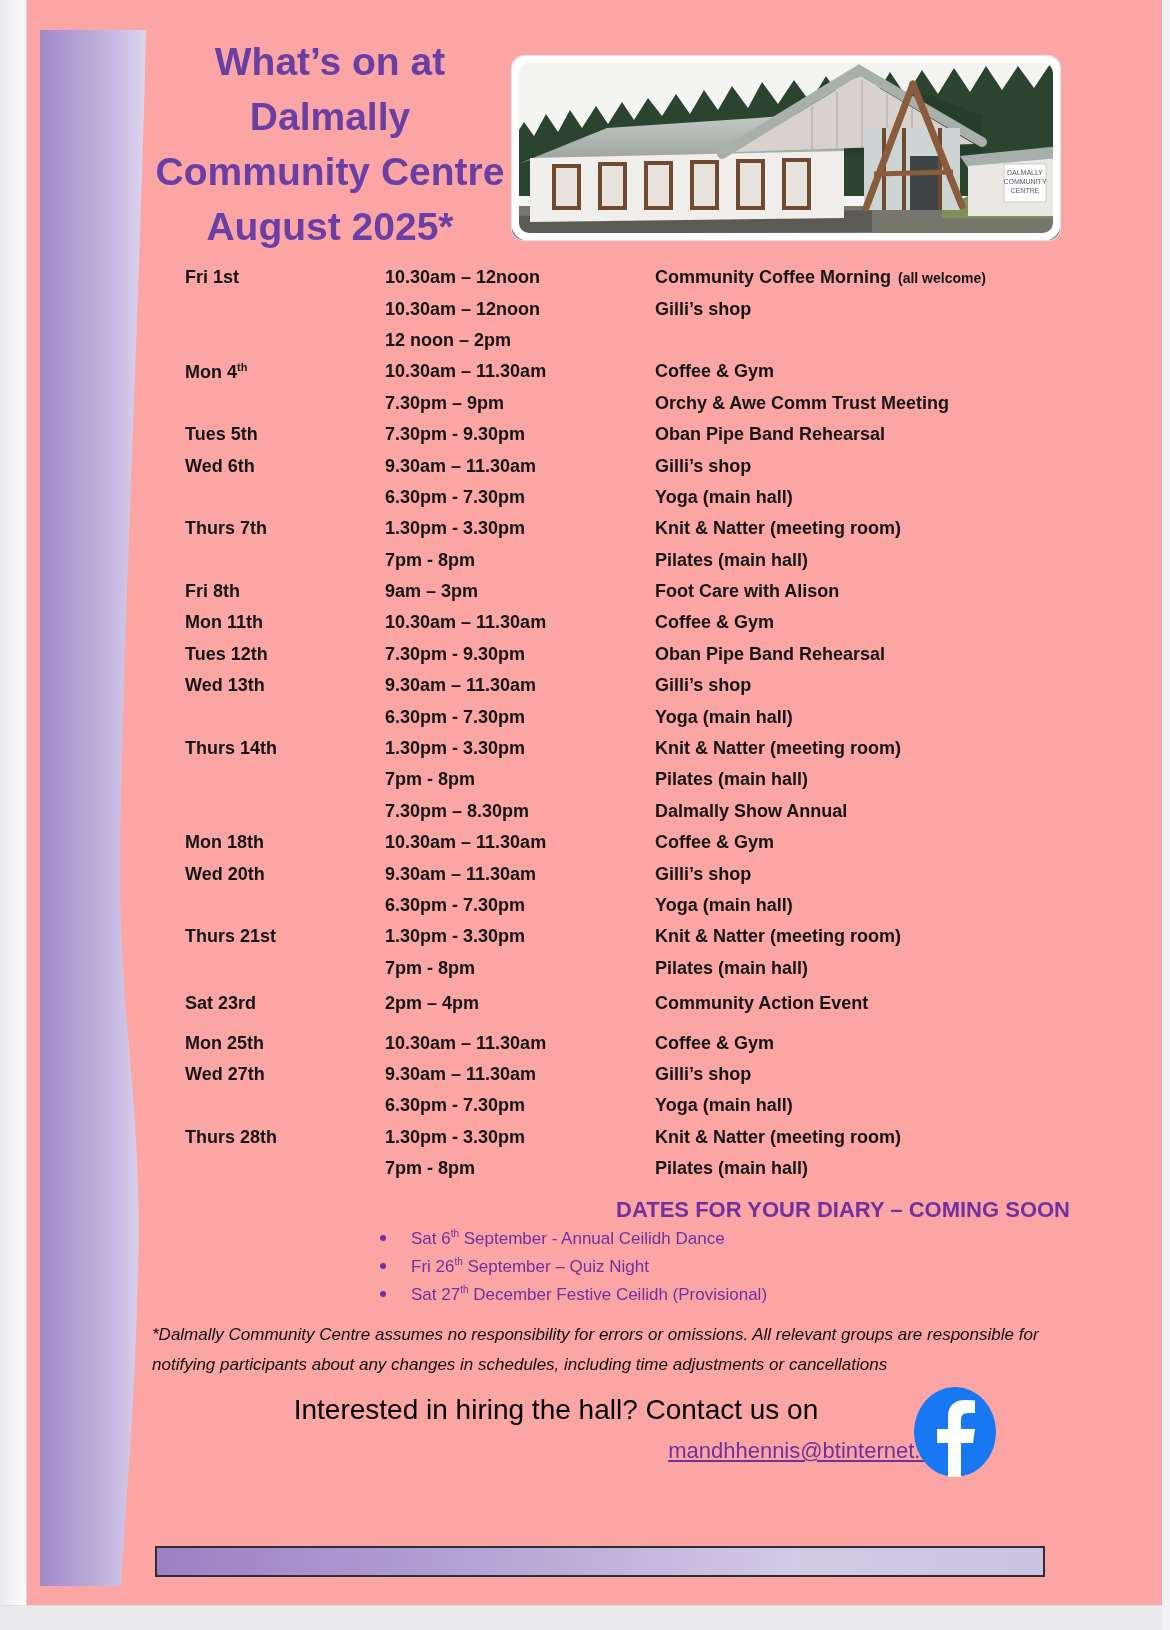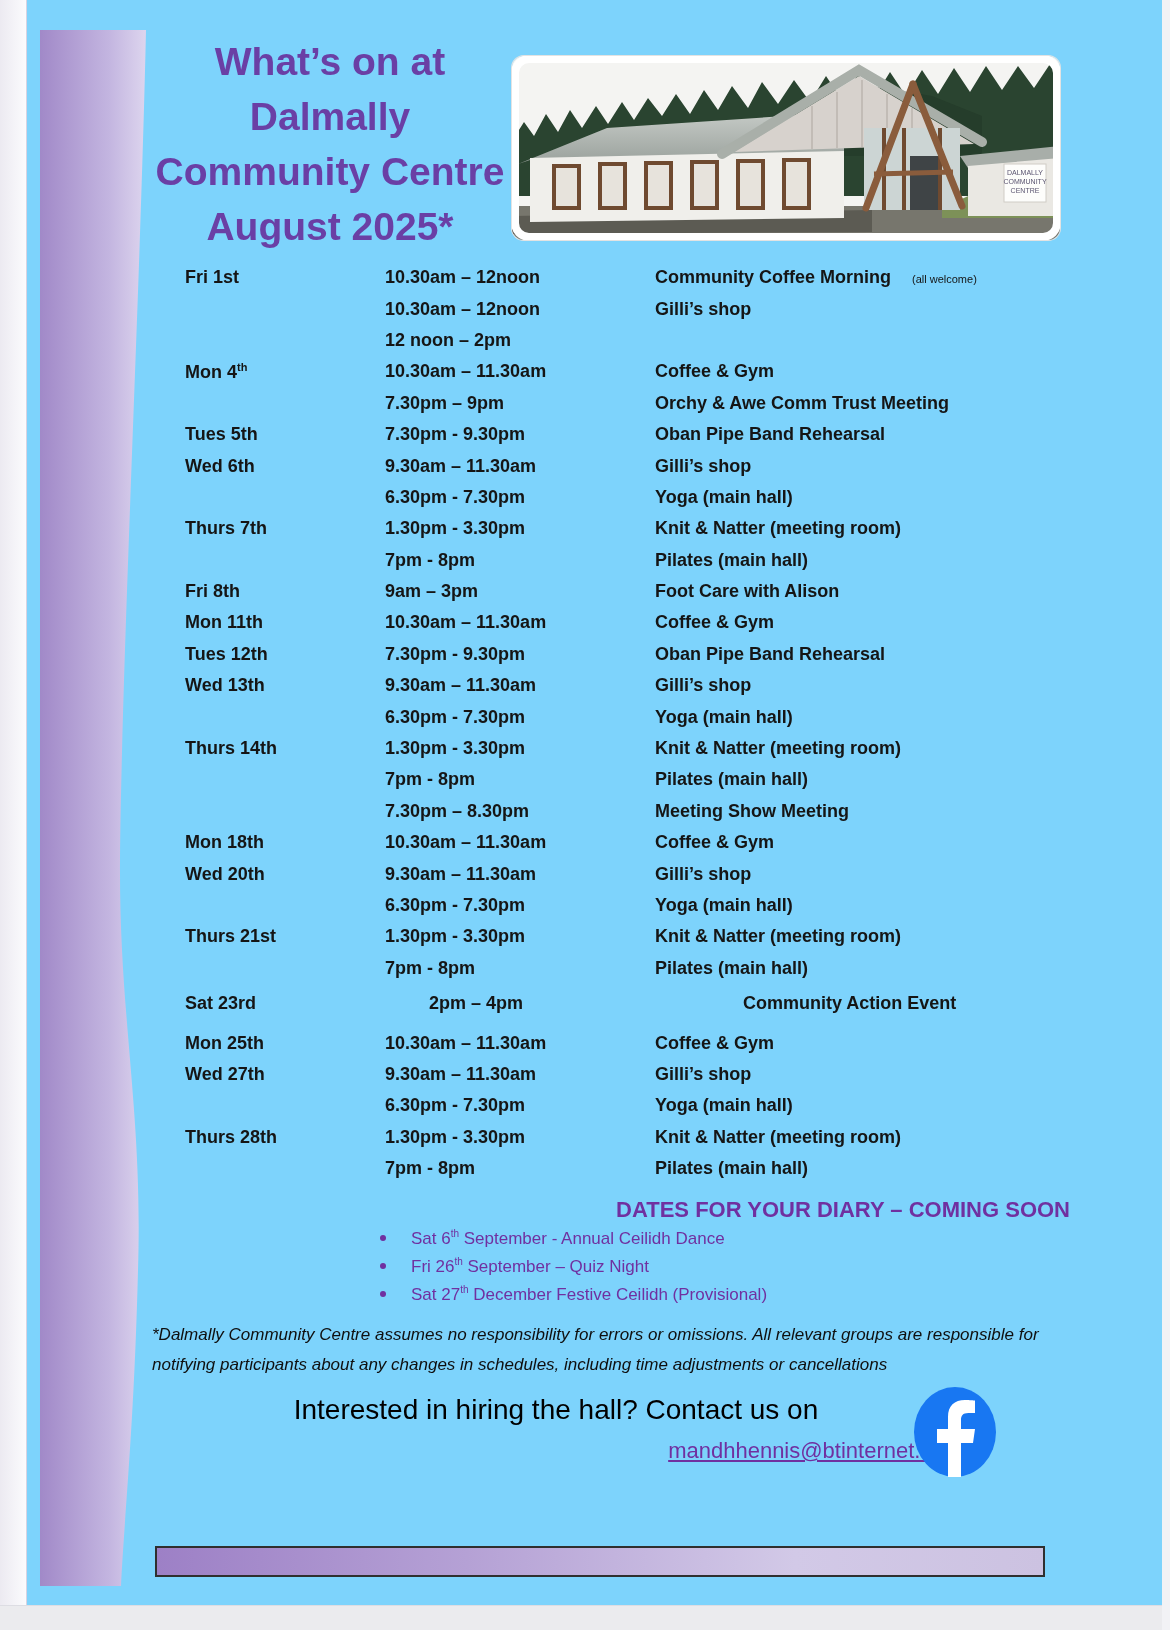--- a/index.html
+++ b/index.html
@@ -1,38 +1,38 @@
 <!DOCTYPE html>
 <html><head>
 <meta charset="utf-8">
 <style>
   html,body{margin:0;padding:0;background:#e9e9ed;}
-  .page{position:relative;width:1170px;height:1630px;background:#7dd3fc;
+  .page{position:relative;width:1170px;height:1630px;background:#fca5a5;
         font-family:"Liberation Sans",sans-serif;overflow:hidden;}
   
   .edge-left{position:absolute;left:0;top:0;width:26px;height:1606px;
              background:linear-gradient(90deg,#eceaf1,#fbfbfd);border-right:1px solid #d8d3e2;}
   .edge-bottom{position:absolute;left:0;bottom:0;width:1170px;height:24px;
                background:#ebebee;border-top:1px solid #dddde3;}
   .edge-right{position:absolute;right:0;top:0;width:8px;height:1630px;background:#f2f2f5;}
 
   .accent-bar{position:absolute;left:0;top:0;width:170px;height:1630px;}
 
   .title{position:absolute;left:138px;top:34px;width:384px;text-align:center;
          color:#6a3fa5;font-weight:700;font-size:39px;line-height:55px;letter-spacing:0px;}
 
   .photo{position:absolute;left:512px;top:56px;width:548px;height:184px;
          border-radius:12px;overflow:hidden;box-shadow:0 0 0 1px #e3e3e3;}
 
   .schedule{position:absolute;left:185px;top:262px;width:885px;}
   .row{display:grid;grid-template-columns:200px 270px 1fr;height:31.4px;
        align-items:center;font-weight:700;font-size:18px;color:#151515;}
   .row sup{font-size:11px;font-weight:700;}
-  .row .note{font-size:11px;margin-left:21px;font-weight:400;}
-  .row:nth-child(24){margin-top:4px;gap:44px;}
+  .row .note{font-size:14px;margin-left:7px;font-weight:700;}
+  .row:nth-child(24){margin-top:4px;}
   .row:nth-child(25){margin-top:8px;}
 
   .diary-heading{position:absolute;left:150px;top:1197px;width:920px;text-align:right;
                  color:#7030a0;font-weight:700;font-size:22px;}
   .diary-list{position:absolute;left:380px;top:1224px;}
   .diary-item{display:flex;align-items:center;height:28px;color:#7030a0;font-size:17px;}
   .diary-item .dot{width:6px;height:6px;border-radius:50%;background:#7030a0;
                    margin-right:25px;flex:none;}
   .diary-item sup{font-size:10px;}
 
@@ -227,21 +227,21 @@
         <span>Knit &amp; Natter (meeting room)</span>
       </div>
       <div class="row">
         <span></span>
         <span>7pm - 8pm</span>
         <span>Pilates (main hall)</span>
       </div>
       <div class="row">
         <span></span>
         <span>7.30pm – 8.30pm</span>
-        <span>Meeting Show Meeting</span>
+        <span>Dalmally Show Annual</span>
       </div>
       <div class="row">
         <span>Mon 18th</span>
         <span>10.30am – 11.30am</span>
         <span>Coffee &amp; Gym</span>
       </div>
       <div class="row">
         <span>Wed 20th</span>
         <span>9.30am – 11.30am</span>
         <span>Gilli’s shop</span>

